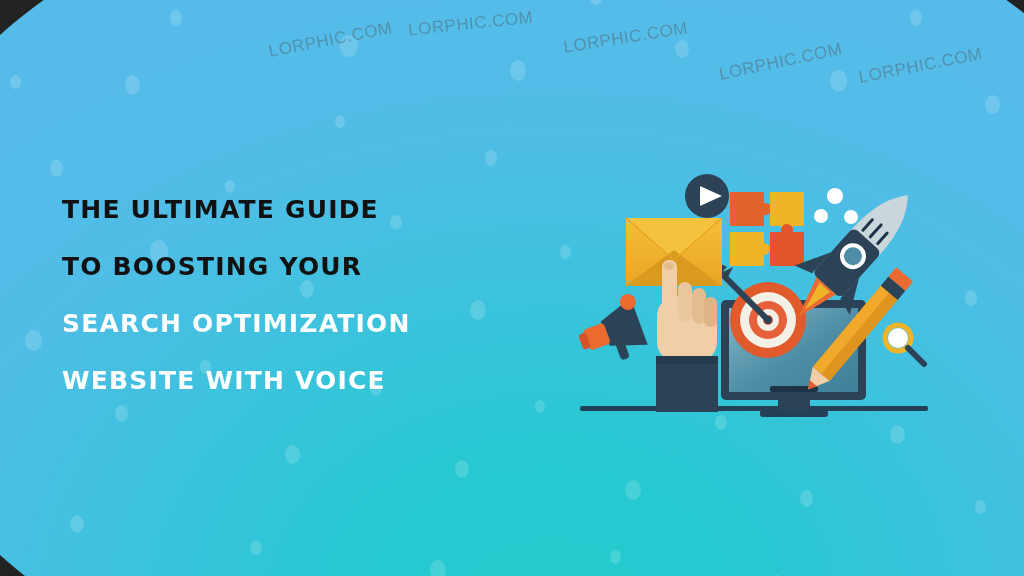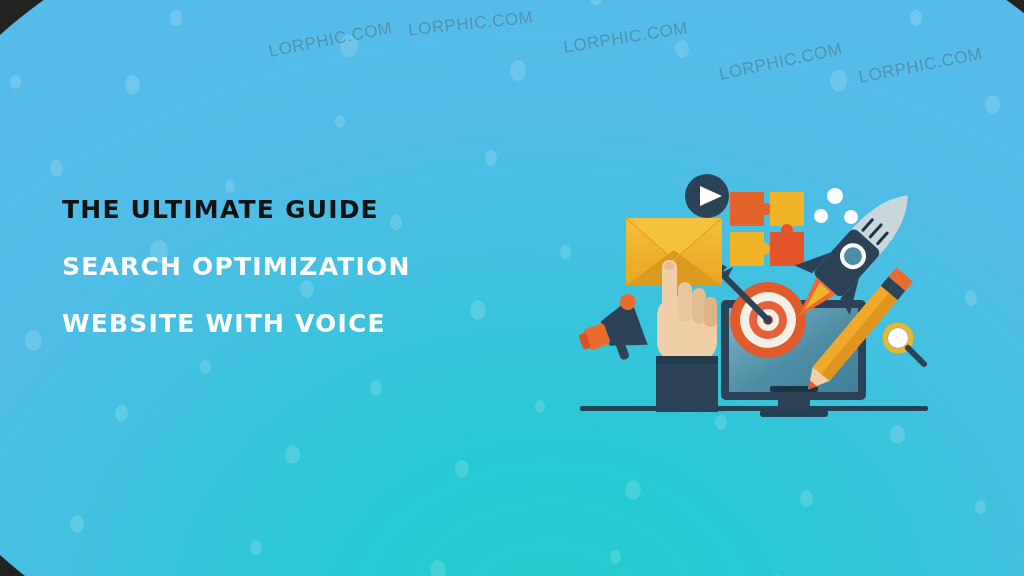--- a/index.html
+++ b/index.html
@@ -100,20 +100,21 @@
   <div>
     <span class="wm" style="left:268px;top:30px;transform:rotate(-11deg);">LORPHIC.COM</span>
     <span class="wm" style="left:408px;top:14px;transform:rotate(-6deg);">LORPHIC.COM</span>
     <span class="wm" style="left:563px;top:28px;transform:rotate(-9deg);">LORPHIC.COM</span>
     <span class="wm" style="left:718px;top:52px;transform:rotate(-12deg);">LORPHIC.COM</span>
     <span class="wm" style="left:858px;top:56px;transform:rotate(-11deg);">LORPHIC.COM</span>
   </div>
 
   <div id="headline">
     <div class="hl dark">THE ULTIMATE GUIDE</div>
+    <div class="hl dark">TO BOOSTING YOUR</div>
     <div class="hl light">SEARCH OPTIMIZATION</div>
     <div class="hl light">WEBSITE WITH VOICE</div>
   </div>
 
   <div id="art">
     <svg width="380" height="270" viewBox="0 0 380 270" xmlns="http://www.w3.org/2000/svg">
       <defs>
         <linearGradient id="scr" x1="0" y1="0" x2="1" y2="1">
           <stop offset="0%" stop-color="#7fb8c9"></stop>
           <stop offset="55%" stop-color="#4e8da5"></stop>

